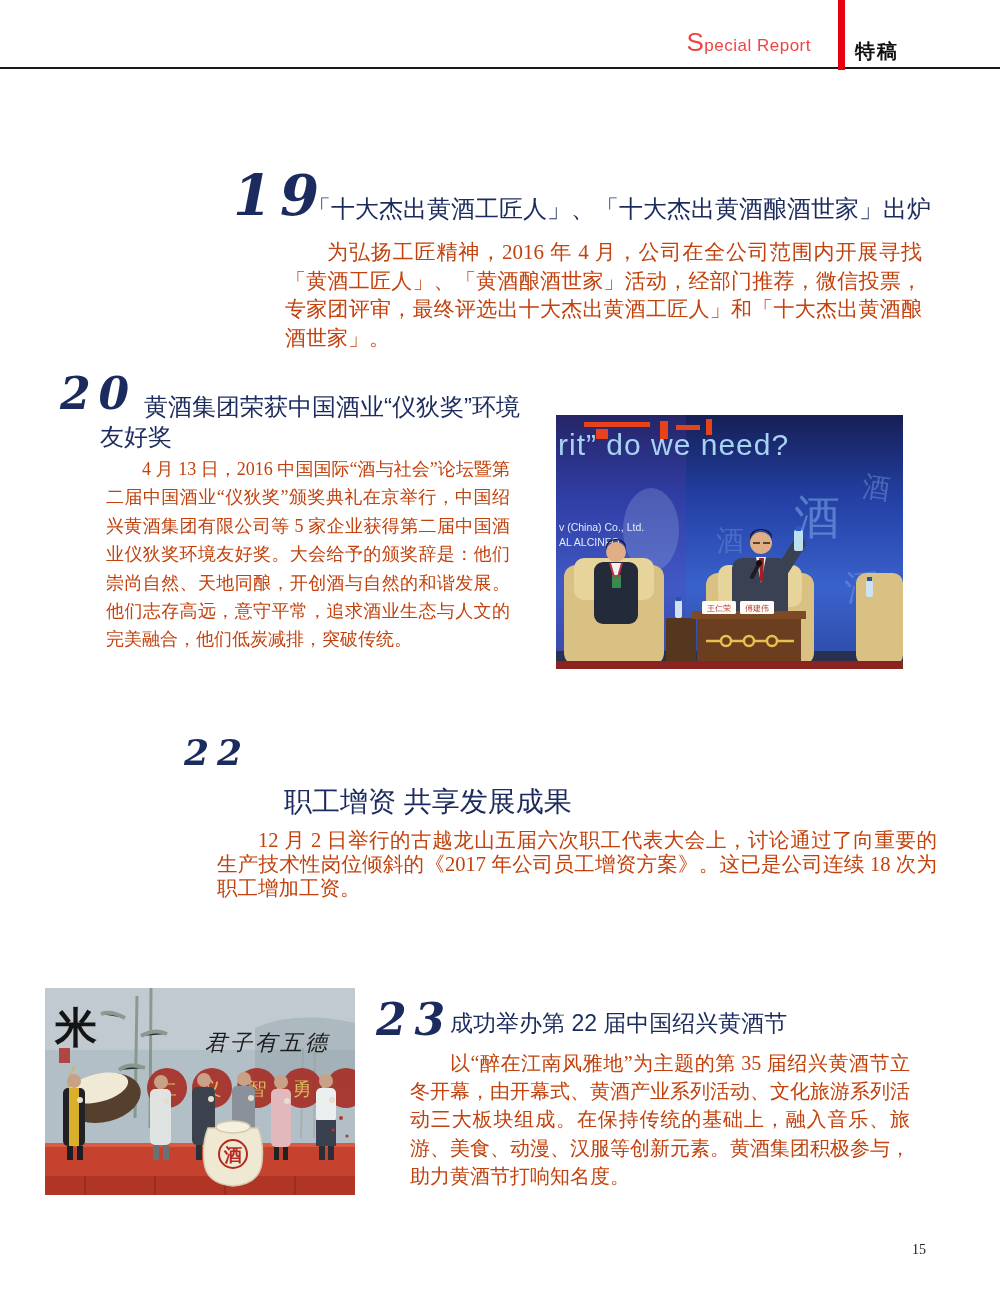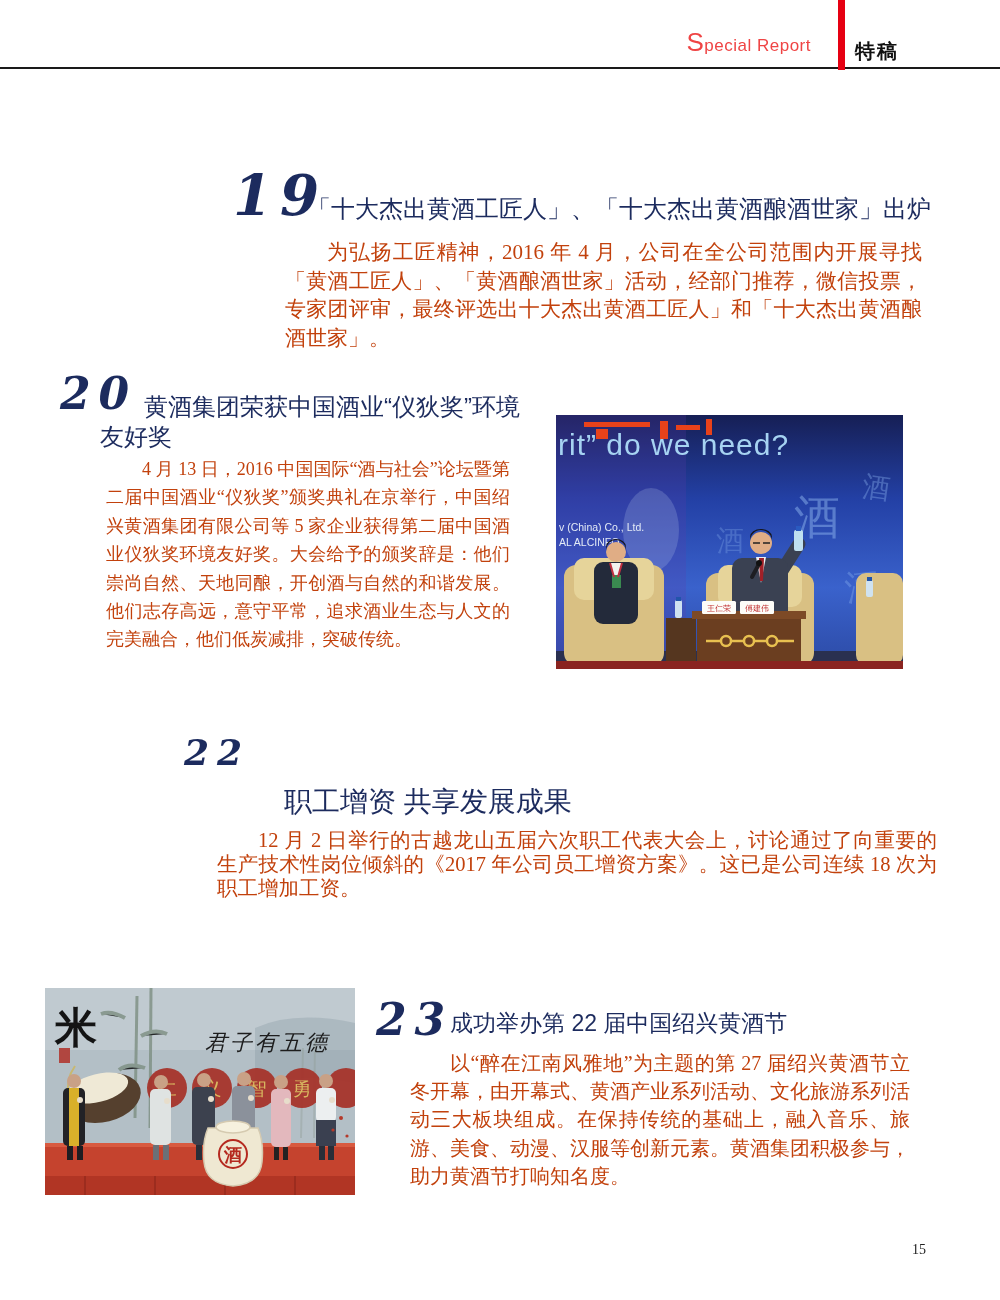--- a/index.html
+++ b/index.html
@@ -251,15 +251,15 @@
       <circle cx="188" cy="166" r="14" fill="none" stroke="#b5291f" stroke-width="2"></circle>
       <text x="188" y="173" font-size="18" fill="#b5291f" text-anchor="middle" font-family="'Liberation Serif',serif" font-weight="bold">酒</text>
     </g>
     <circle cx="296" cy="130" r="2" fill="#b5392a"></circle>
     <circle cx="288" cy="142" r="1.6" fill="#b5392a"></circle>
     <circle cx="302" cy="148" r="1.6" fill="#b5392a"></circle>
   </svg>
 </div>
 <div class="abs num n23">23</div>
 <div class="abs sec-title t23">成功举办第 22 届中国绍兴黄酒节</div>
-<div class="abs para p23">以“醉在江南风雅地”为主题的第 27 届绍兴黄酒节立冬开幕，由开幕式、黄酒产业系列活动、文化旅游系列活动三大板块组成。在保持传统的基础上，融入音乐、旅游、美食、动漫、汉服等创新元素。黄酒集团积极参与，助力黄酒节打响知名度。</div>
+<div class="abs para p23">以“醉在江南风雅地”为主题的第 35 届绍兴黄酒节立冬开幕，由开幕式、黄酒产业系列活动、文化旅游系列活动三大板块组成。在保持传统的基础上，融入音乐、旅游、美食、动漫、汉服等创新元素。黄酒集团积极参与，助力黄酒节打响知名度。</div>
 
 <div class="abs pageno">15</div>
 
 </body></html>

